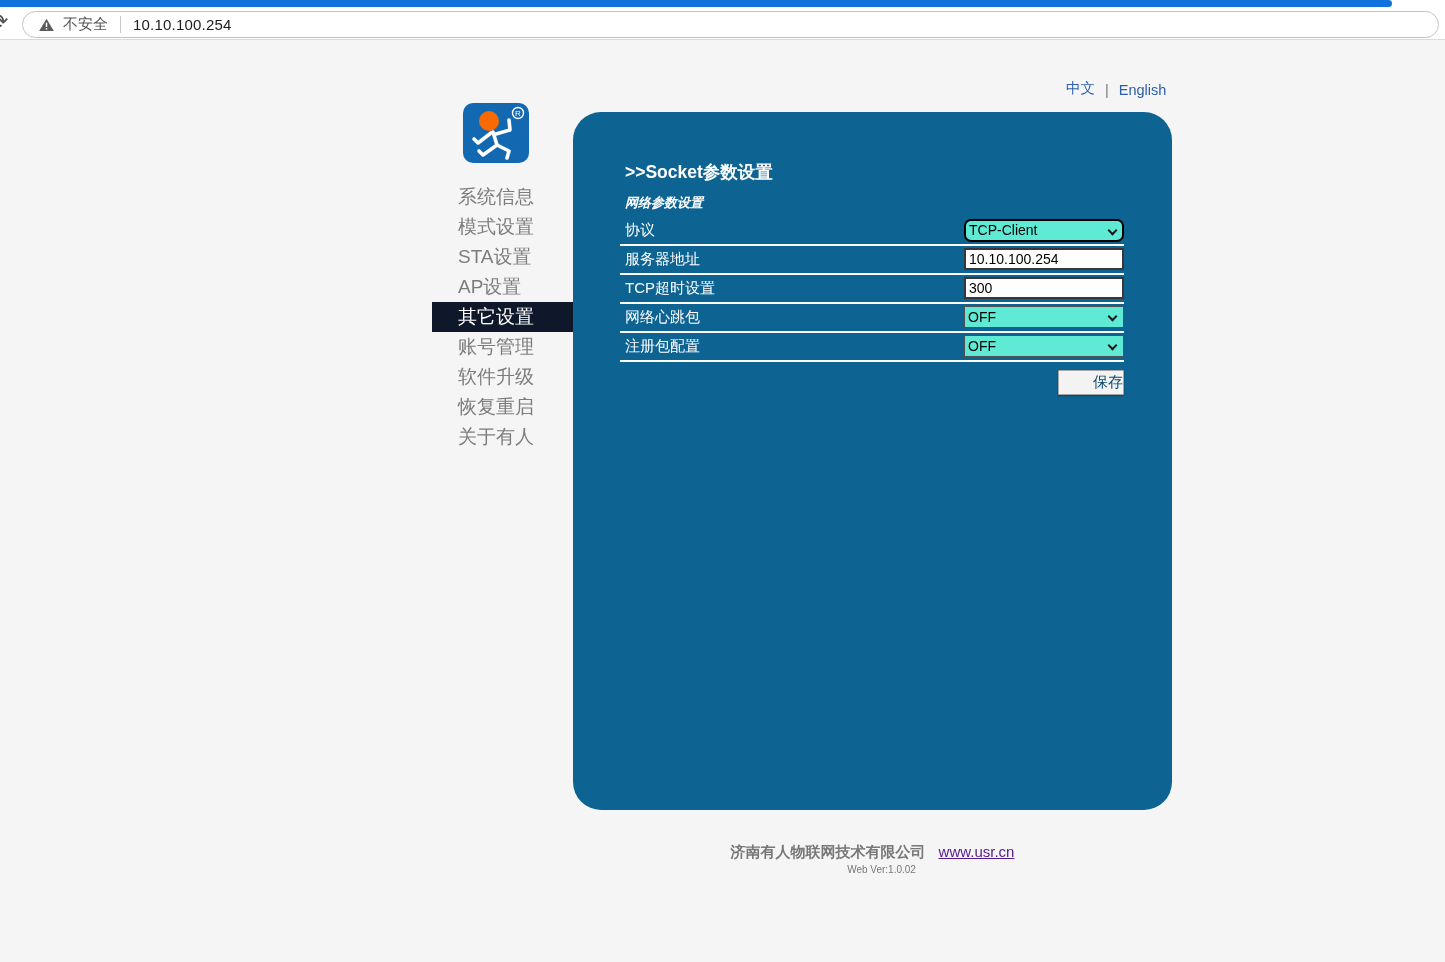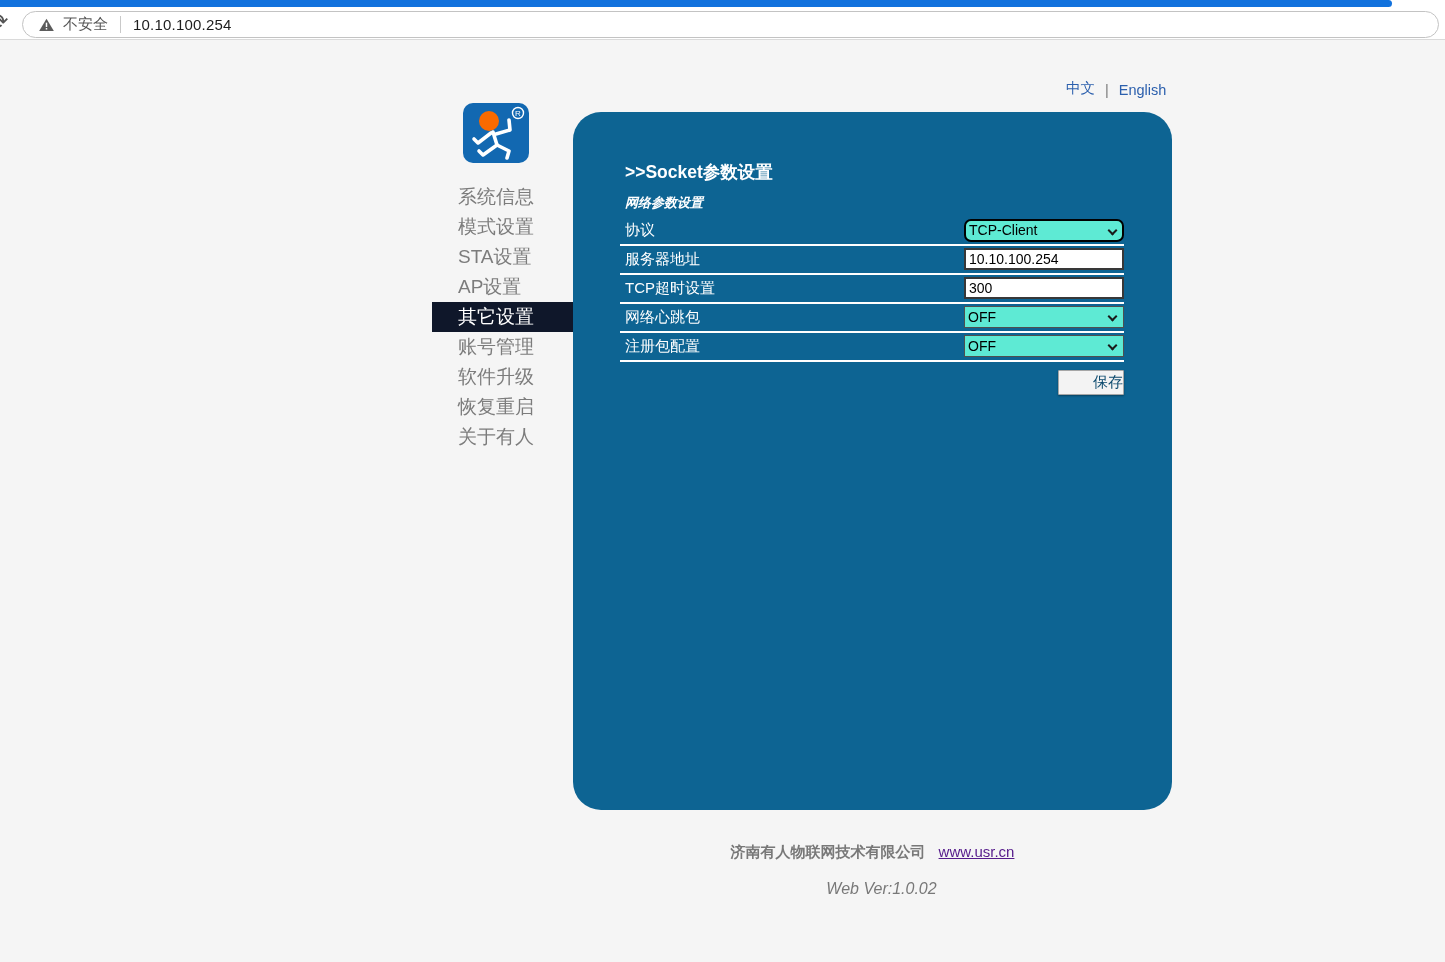--- a/index.html
+++ b/index.html
@@ -62,21 +62,21 @@
   .save-btn { width:66px; height:25px; background:#f3f3f3; border:1px solid #a6a6a6;
               border-radius:1px; color:#0c4a6e; font-size:15px; cursor:pointer;
               box-shadow:0 1px 2px rgba(0,0,0,0.35); font-family:inherit;text-align:right; }
 
   
   .footer { position:absolute; left:573px; top:843px; width:599px; text-align:center;
             color:#787878; }
   .f-line1 { font-size:15px; font-weight:bold; }
   .f-link { font-size:15px; font-weight:normal; color:#551a8b; text-decoration:underline;
             margin-left:13px; cursor:pointer; }
-  .f-line2 { font-size:16px; margin-top:18px; padding-left:18px;font-style:italic; }
+  .f-line2 { font-size:10px; margin-top:2px; padding-left:18px; }
 </style>
 </head>
 <body>
 
 <div class="chrome">
   <div class="tab-strip"></div>
   <div class="reload-clip">
       <span>⟳</span>
     </div>
   <div class="omnibox">

